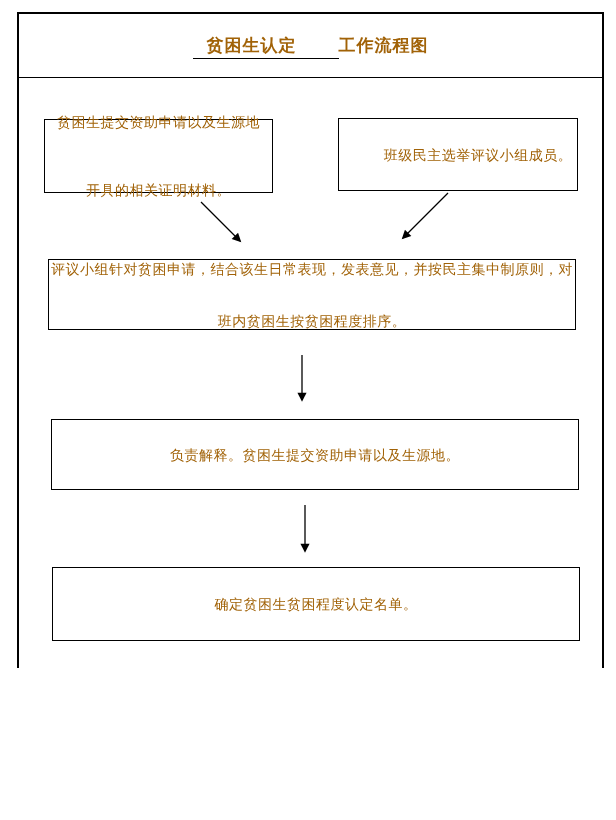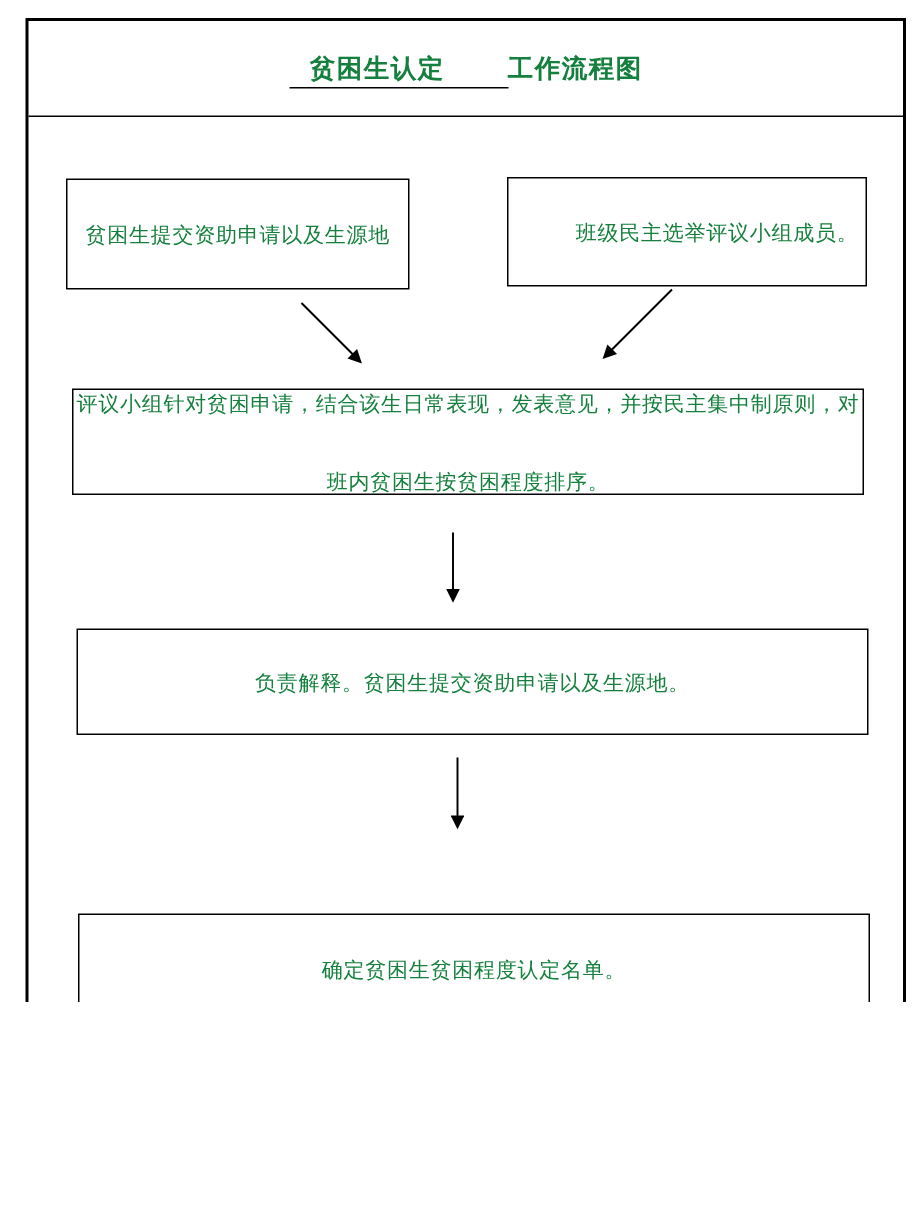--- a/index.html
+++ b/index.html
@@ -1,21 +1,21 @@
 <!DOCTYPE html>
 <html><head>
 <meta charset="utf-8">
 <style>
   html, body { margin: 0; padding: 0; background: #ffffff; }
   .canvas {
     position: relative;
     width: 616px;
     height: 668px;
     background: #ffffff;
-    color: #15803d;
+    color: #a16207;
     font-family: "Liberation Sans", "DejaVu Sans", sans-serif;
     overflow: hidden;
   }
   .frame {
     position: absolute;
     left: 17px;
     top: 12px;
     width: 587px;
     height: 795px;
     border: 2px solid #000000;
@@ -49,40 +49,41 @@
     justify-content: center;
     text-align: center;
     font-size: 14px;
     line-height: 30px;
     letter-spacing: 0.5px;
   }
   .box-apply     { left: 44px;  top: 119px; width: 229px; height: 74px; gap: 38px; }
   .box-committee { left: 338px; top: 118px; width: 240px; height: 73px; padding-left: 40px; }
   .box-review    { left: 48px;  top: 259px; width: 528px; height: 71px; gap: 22px; }
   .box-publicity { left: 51px;  top: 419px; width: 528px; height: 71px; }
-  .box-final     { left: 52px;  top: 567px; width: 528px; height: 74px; margin-top: 42px; }
+  .box-final     { left: 52px;  top: 567px; width: 528px; height: 74px; }
   .arrows {
     position: absolute;
     left: 0; top: 0;
     width: 616px; height: 820px;
     pointer-events: none;
   }
 </style>
 </head>
 <body>
 
 <div class="canvas">
   <div class="frame">
     <div class="header">
       <div class="title"><span class="title-underlined">贫困生认定</span><span>工作流程图</span></div>
     </div>
   </div>
 
   <div class="box box-apply">
     <div>贫困生提交资助申请以及生源地</div>
+    <div>开具的相关证明材料。</div>
   </div>
 
   <div class="box box-committee">
     <div>班级民主选举评议小组成员。</div>
   </div>
 
   <div class="box box-review">
     <div>评议小组针对贫困申请，结合该生日常表现，发表意见，并按民主集中制原则，对</div>
     <div>班内贫困生按贫困程度排序。</div>
   </div>

